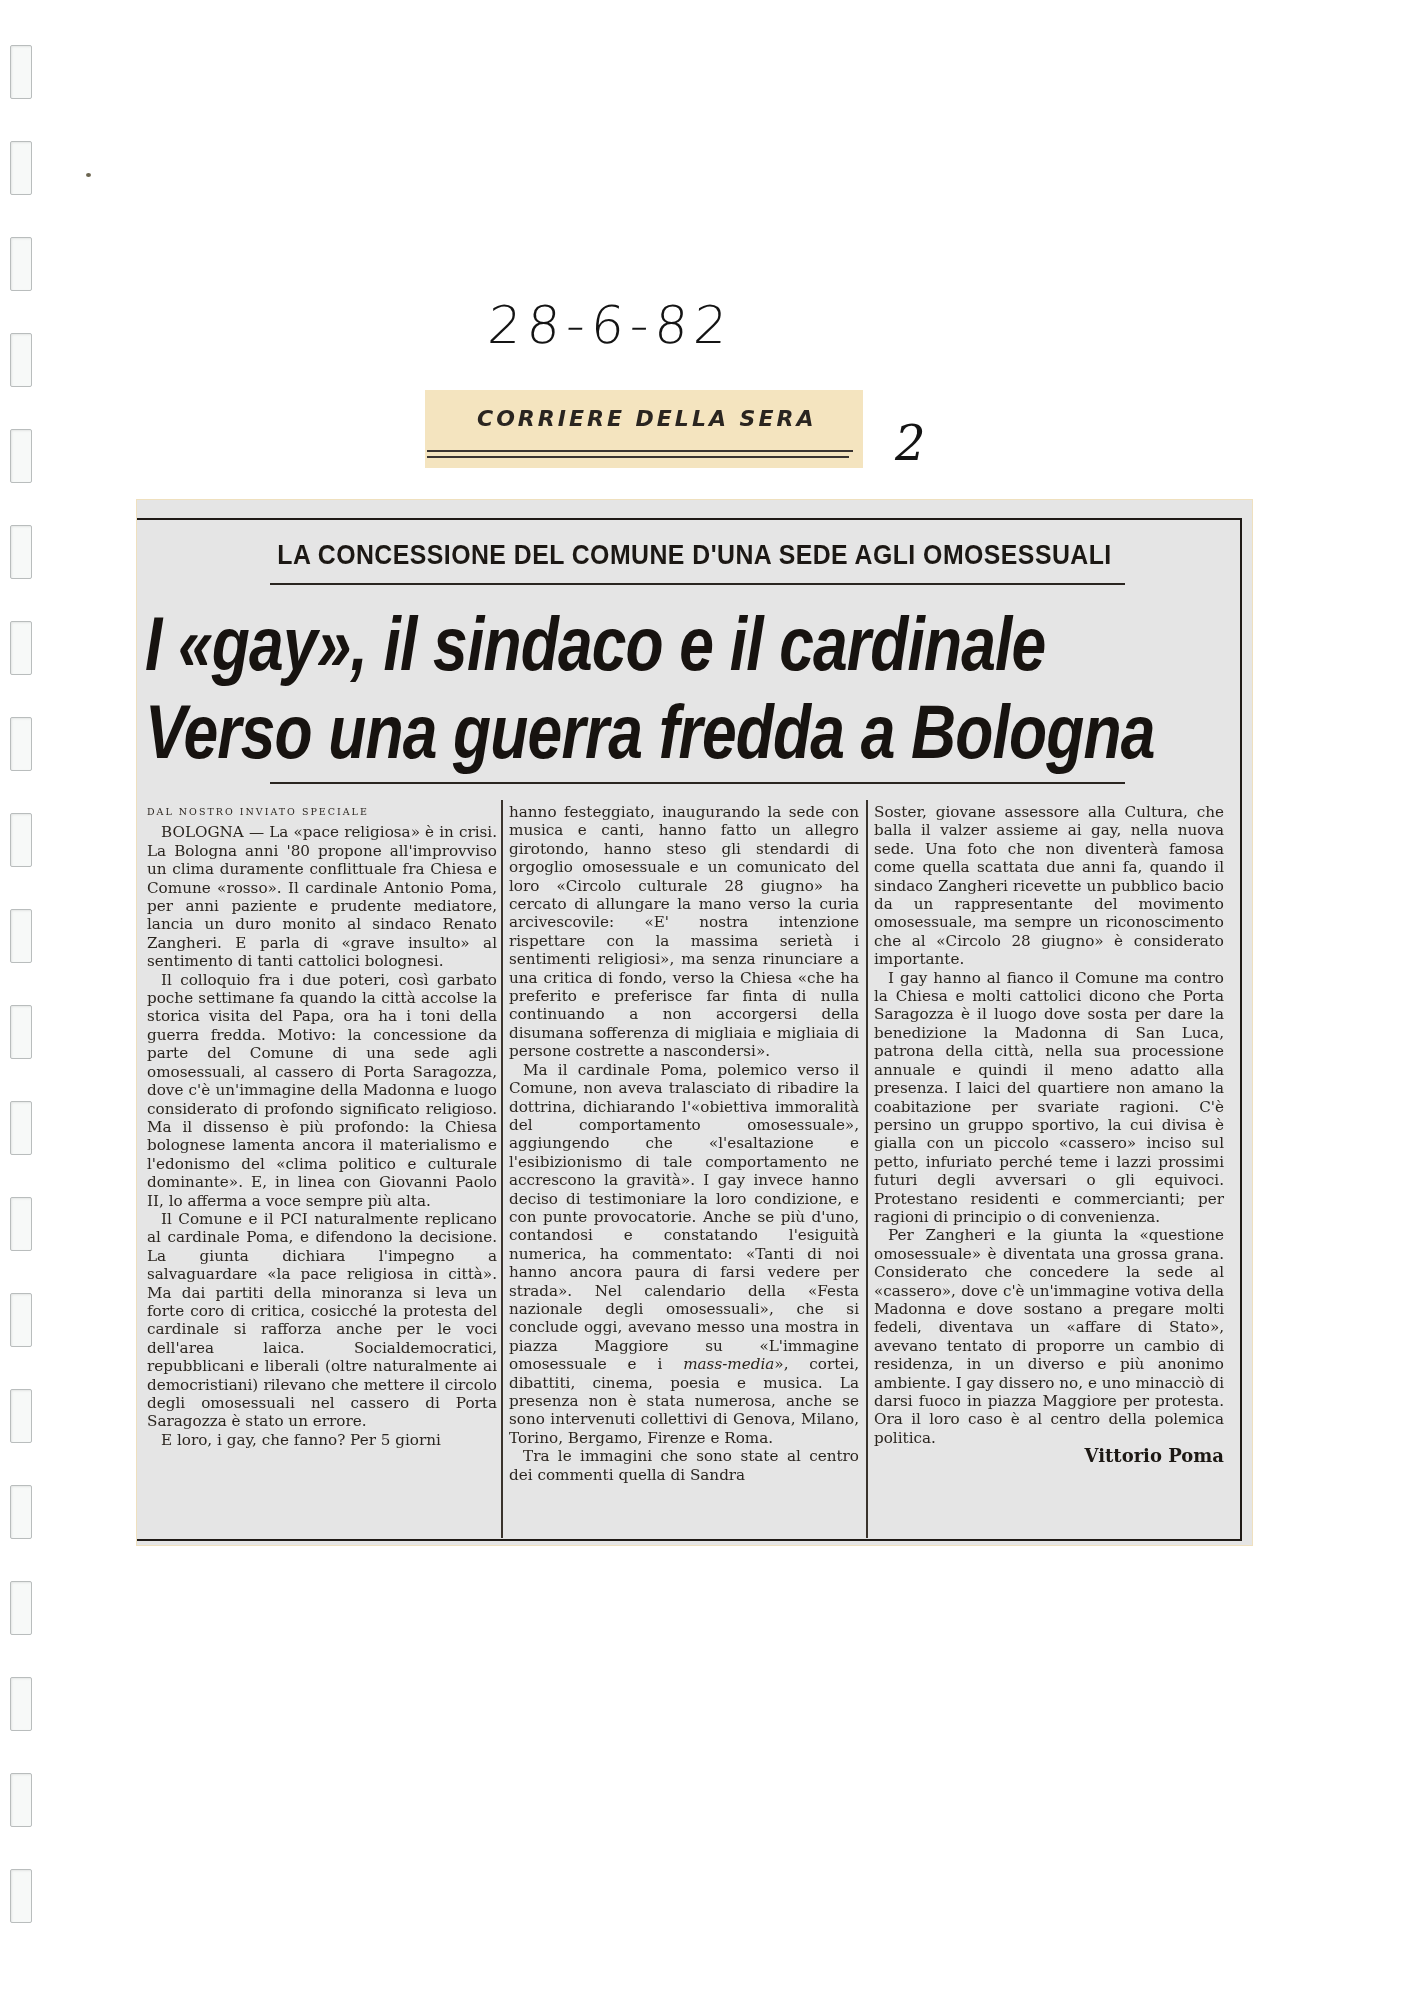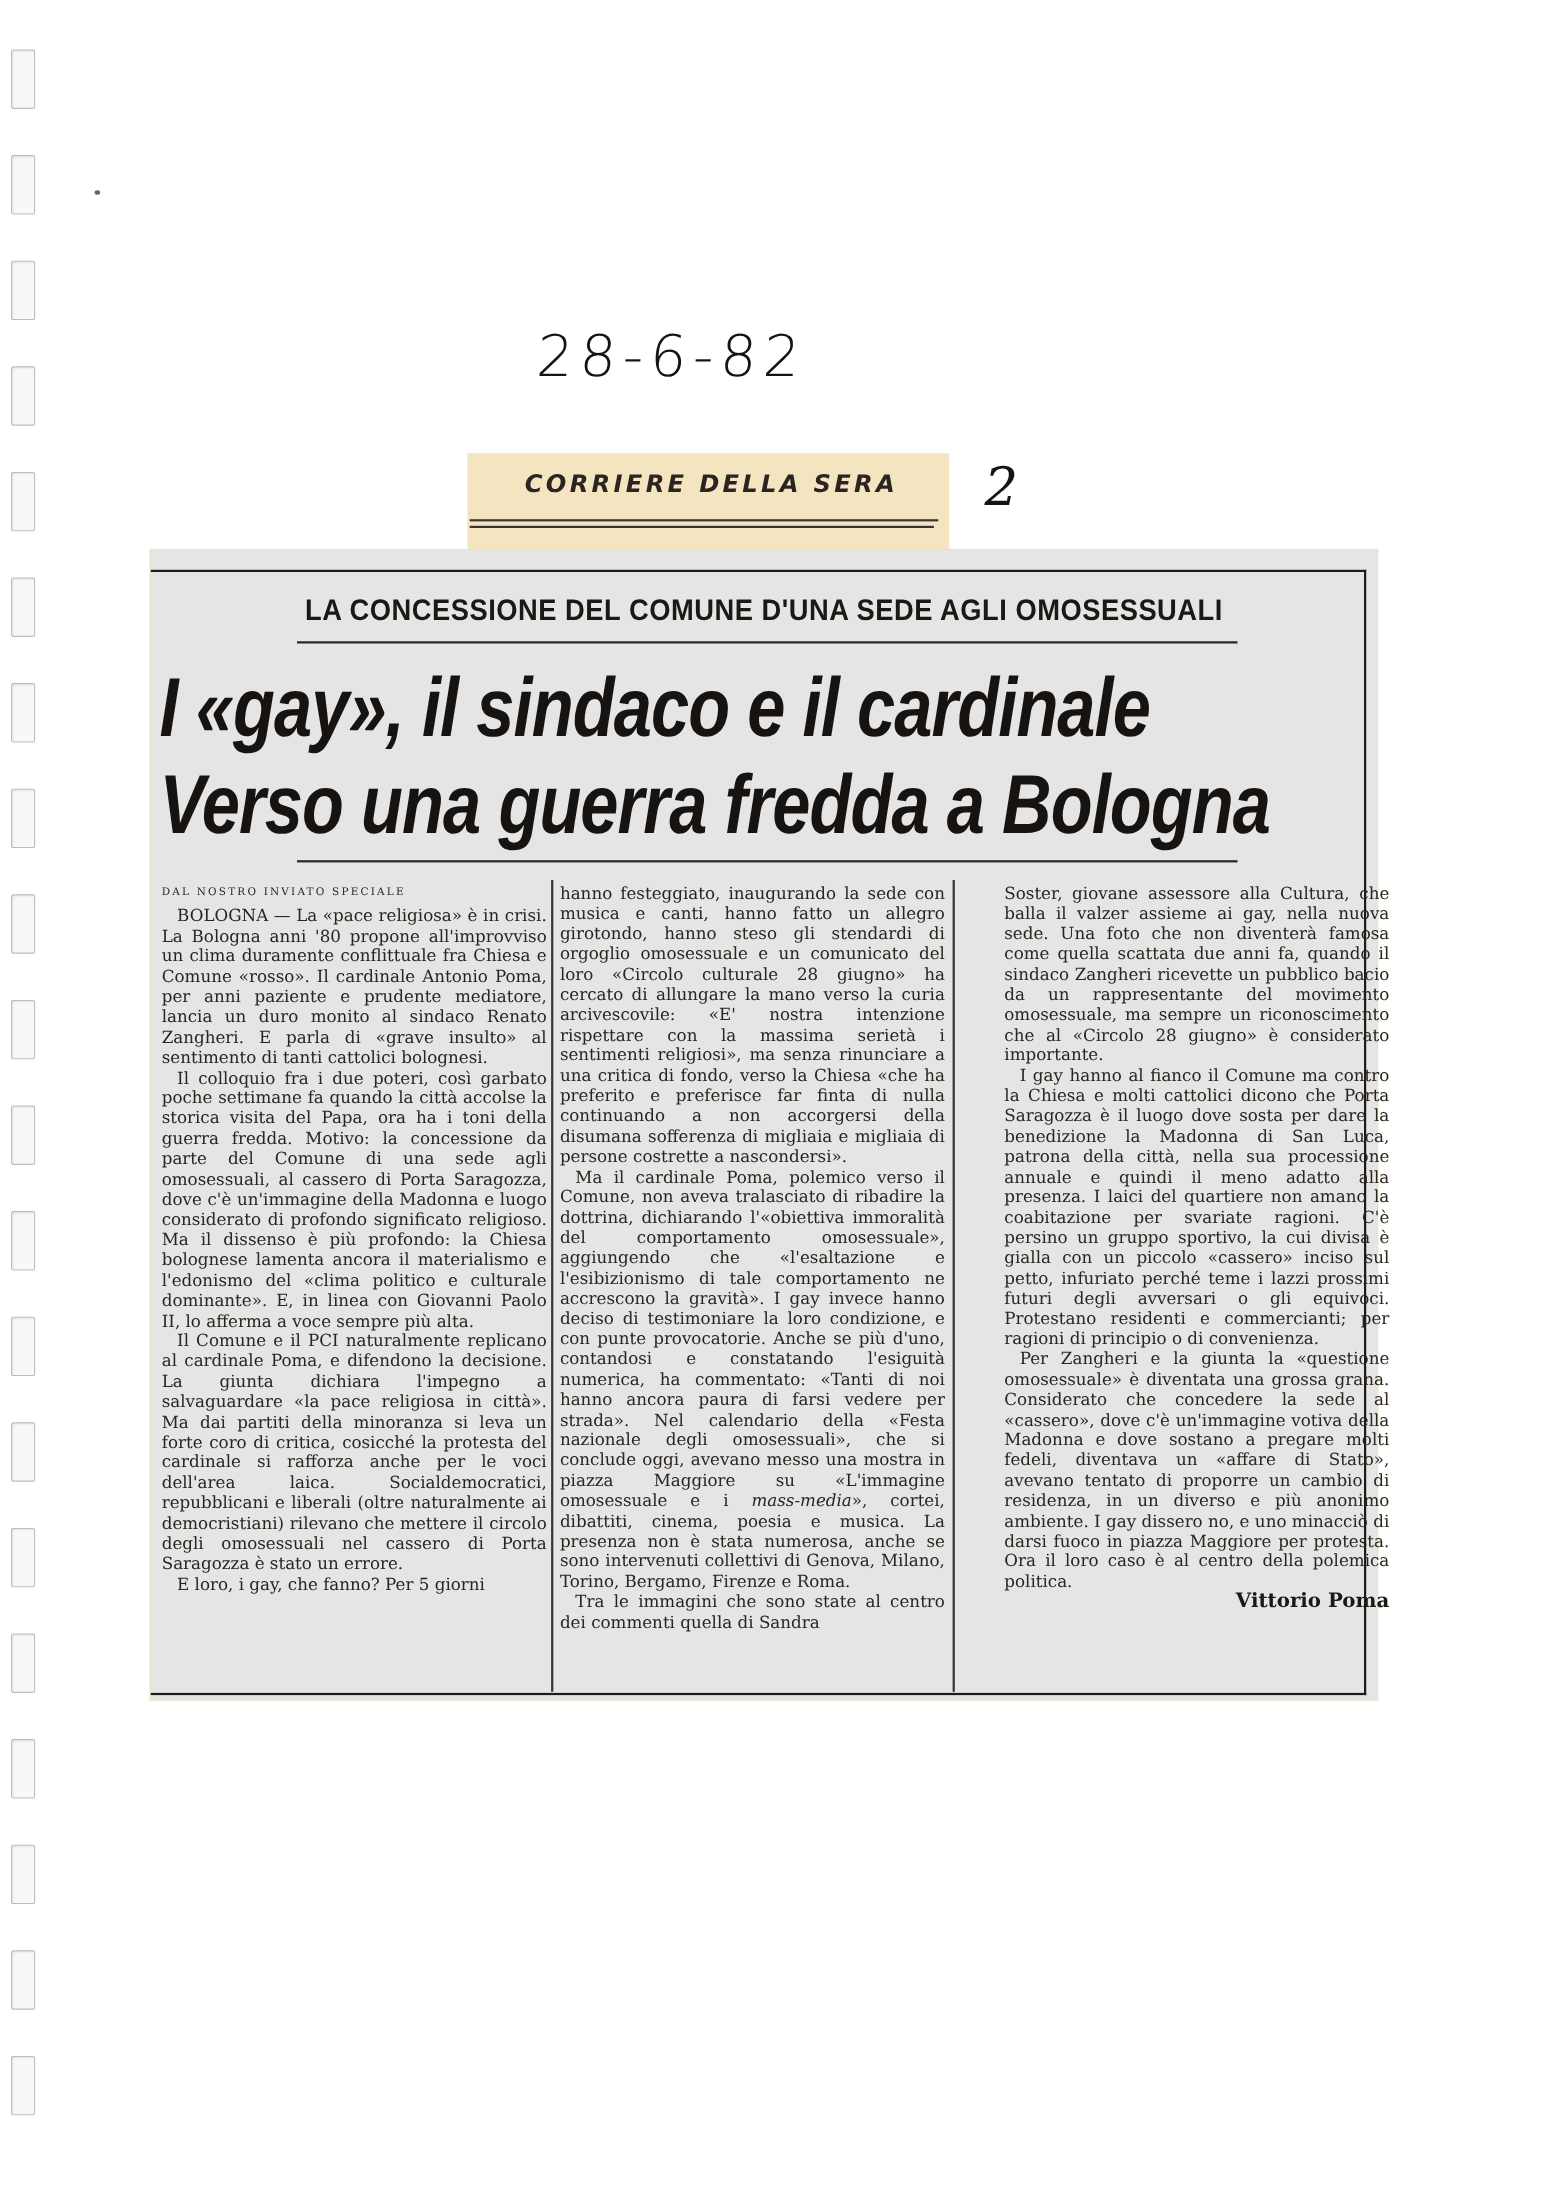--- a/index.html
+++ b/index.html
@@ -15,21 +15,21 @@
   .speck { position: absolute; left: 86px; top: 173px; width: 5px; height: 4px; background: #6b6550; border-radius: 50%; }
   .handdate {
     position: absolute; left: 488px; top: 295px; font-family: "DejaVu Sans", sans-serif;
     font-size: 52px; letter-spacing: 6px; color: #141414; font-weight: 300; transform: skewX(-4deg);
   }
   .handnum {
     position: absolute; left: 895px; top: 415px; font-family: "DejaVu Serif", serif;
     font-size: 48px; color: #141414; font-style: italic; font-weight: 300;
   }
   .masthead {
-    position: absolute; left: 425px; top: 412px; width: 438px; height: 88px; background: #f4e4bf;
+    position: absolute; left: 425px; top: 390px; width: 438px; height: 78px; background: #f4e4bf;
   }
   .masthead-name {
     position: absolute; left: 52px; top: 16px; font-family: "DejaVu Sans", sans-serif; font-style: italic;
     font-weight: bold; font-size: 22px; letter-spacing: 3px; color: #2a2520;
   }
   .masthead-rule1 { position: absolute; left: 2px; right: 10px; top: 60px; height: 2px; background: #3a3430; }
   .masthead-rule2 { position: absolute; left: 2px; right: 14px; top: 66px; height: 2px; background: #3a3430; }
   .clip {
     position: absolute; left: 137px; top: 500px; width: 1115px; height: 1045px; background: #e5e5e5;
     box-shadow: 0 0 0 1px #efe0be;
@@ -51,21 +51,21 @@
   }
   .headline-rule { position: absolute; left: 133px; width: 855px; top: 282px; height: 2px; background: #2a2520; }
   .col {
     position: absolute; top: 303px; width: 350px;
     font-family: "DejaVu Serif", serif; font-size: 15.2px; line-height: 18.4px; color: #2a241e;
     text-align: justify; hyphens: auto;
   }
   .col p { margin: 0; text-indent: 14px; }
   .col1 { left: 10px; }
   .col2 { left: 372px; }
-  .col3 { left: 776px; }
+  .col3 { left: 737px; }
   .col-sep { position: absolute; top: 300px; width: 1.5px; background: #3a332c; }
   .byline-top {
     font-family: "DejaVu Serif", serif; font-size: 9.5px; letter-spacing: 2px; 
     text-indent: 0 !important; margin-bottom: 2px !important; color: #2a241e;
   }
   .dateline { font-weight: normal; }
   .signature {
     text-align: right; font-weight: bold; font-size: 18px; margin-top: 6px; text-indent: 0 !important; color: #1c1814;
   }
   em { font-style: italic; }

